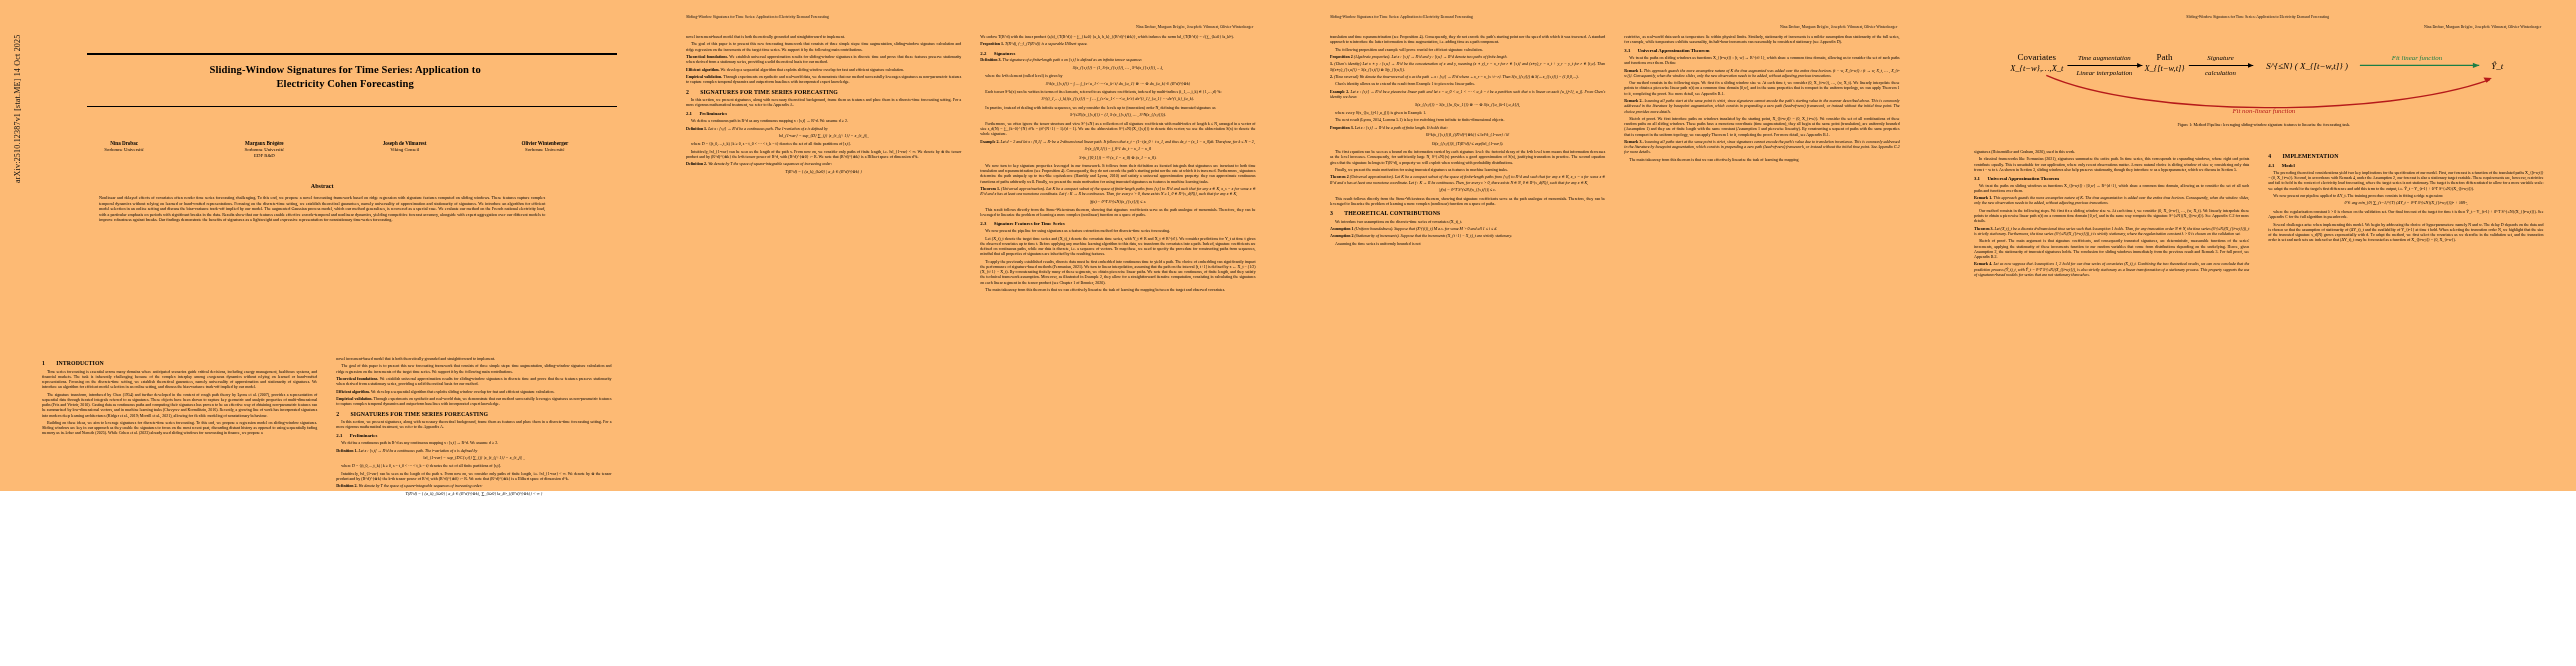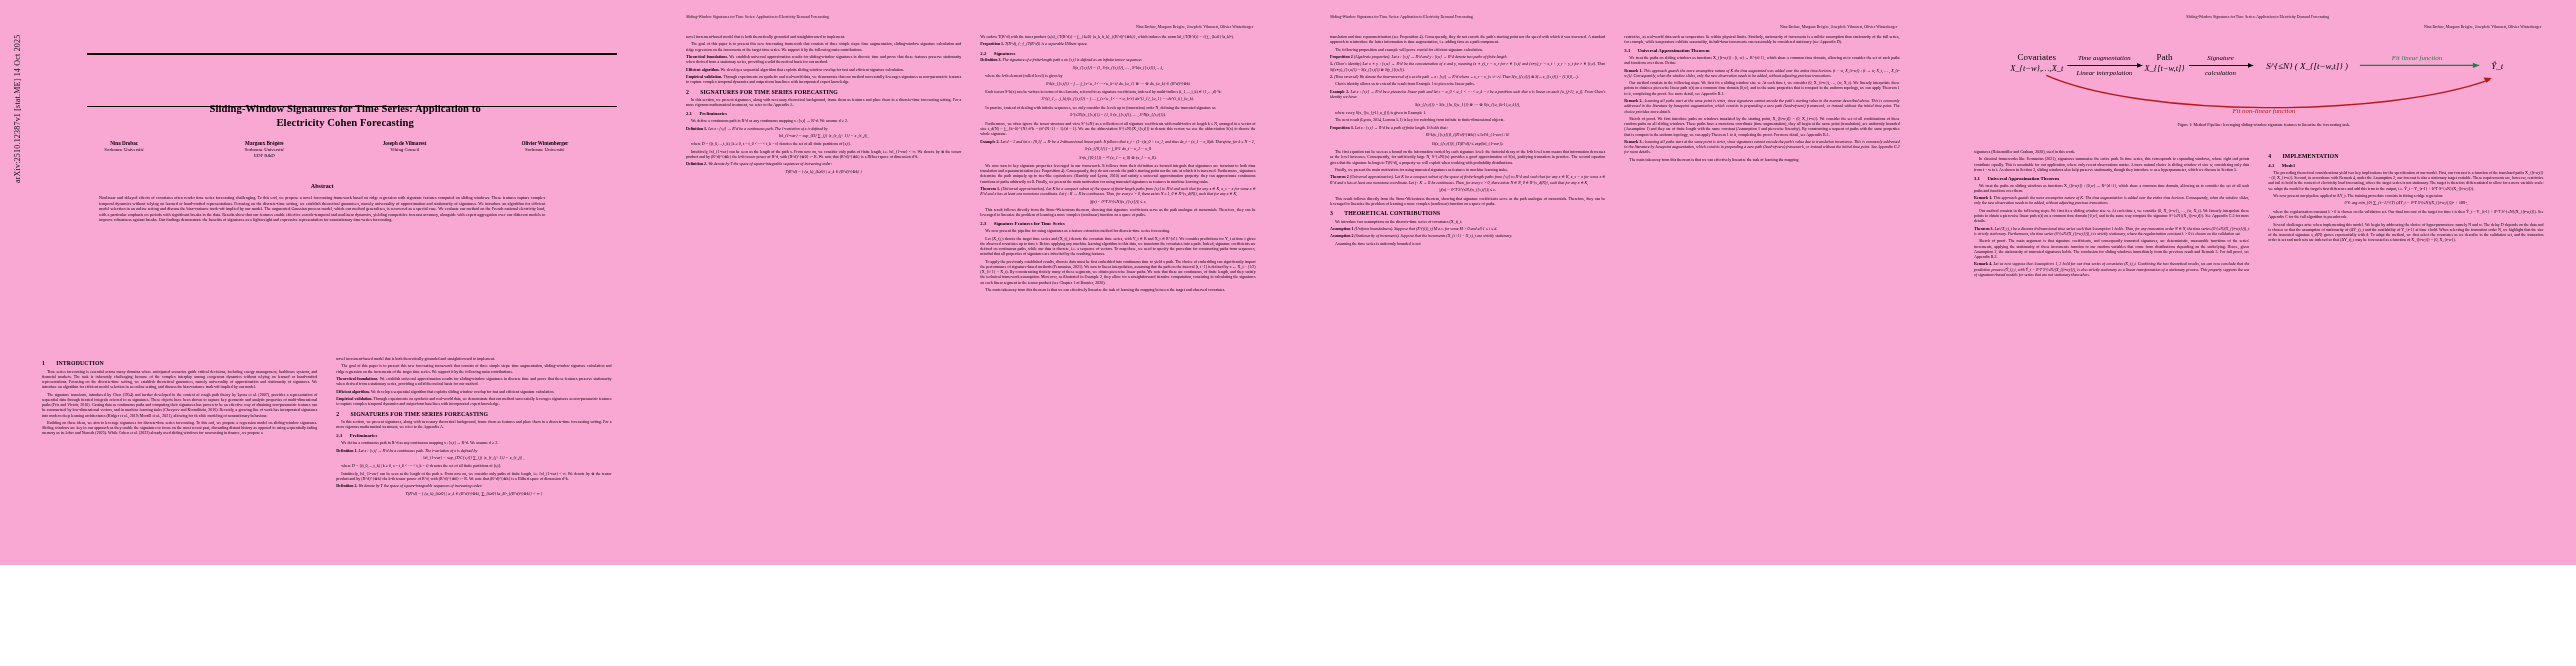--- a/index.html
+++ b/index.html
@@ -11,23 +11,23 @@
     overflow:hidden;
   }
   .sheet {
     position:absolute; top:0; left:0;
     width:2576px; height:667px;
     background:#ffffff;
   }
   
   .page {
     position:absolute;
-    top:0; height:565px;
+    top:0; height:491px;
     width:645px;
-    background:#f9a8d4;
+    background:#fdba74;
   }
   #page1 { left:0px; }
   #page2 { left:644px; }
   #page3 { left:1288px; }
   #page4 { left:1932px; }
 
   .page-inner {
     position:absolute;
     left:21px; right:16.7px; top:0; bottom:0;
   }
@@ -71,21 +71,20 @@
   }
   .rule-thin {
     position:absolute; left:66px; right:11px; top:106px;
     height:0.9px; background:#000;
   }
   .paper-title {
     position:absolute; left:52px; right:11px; top:63px;
     text-align:center;
     font-size:10.6px; font-weight:bold; line-height:1.32;
     letter-spacing:0.1px;
-    margin-top:39px;
   }
 
   .authors {
     position:absolute; left:33px; right:13.3px; top:140px;
     display:flex; justify-content:space-between; align-items:flex-start;
   }
   .author { text-align:center; flex:1 1 0; }
   .author .aname { font-size:5.1px; font-weight:bold; white-space:nowrap; }
   .author .aaff  { font-size:4.8px; margin-top:1.1px; white-space:nowrap; }
   .author .aaff2 { font-size:4.8px; margin-top:0.6px; white-space:nowrap; }

